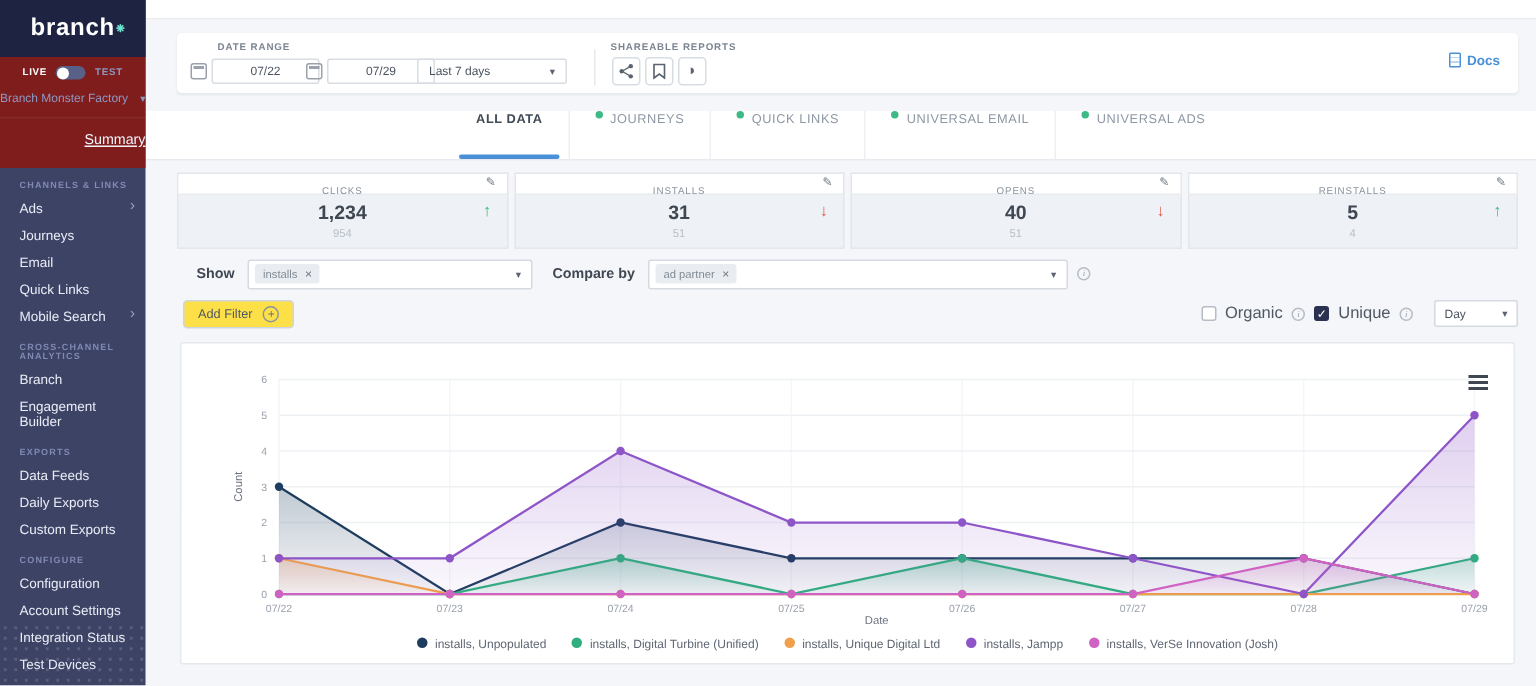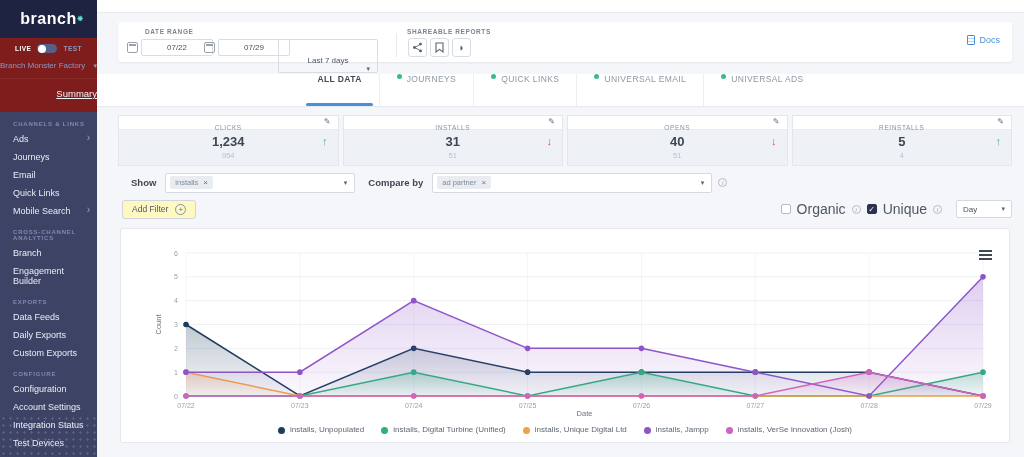--- a/index.html
+++ b/index.html
@@ -31,28 +31,28 @@
 
   
   .toolbar { position:absolute; left:118px; top:22px; width:894px; height:40px; background:#fff;
     border-radius:3px; box-shadow:0 1px 2px rgba(40,50,70,.08); }
   .dr-label { position:absolute; left:27px; top:6px; font-size:6.5px; letter-spacing:.6px; color:#7b8592; font-weight:bold; }
   .cal-icon { position:absolute; top:20px; width:11px; height:11px; border:1px solid #9aa1ab; border-radius:2px; }
   .cal-icon::before { content:""; position:absolute; left:1px; right:1px; top:1px; height:2px; background:#9aa1ab; }
   .date-input { position:absolute; top:17px; height:17px; border:1px solid #d8dde3; border-radius:2px; background:#fff;
     font-size:8px; color:#4a5360; display:flex; align-items:center; justify-content:center; }
   .preset-select { position:absolute; left:160px; top:17px; width:100px; height:17px; border:1px solid #d8dde3;
-    border-radius:2px; font-size:8px; color:#4a5360; display:flex; align-items:center; padding:16px 7px;flex-direction:column; }
+    border-radius:2px; font-size:8px; color:#4a5360; display:flex; align-items:center; padding:0 7px; }
   .caret { margin-left:auto; font-size:7px; color:#5b6470; }
   .vdiv { position:absolute; left:278px; top:11px; width:1px; height:24px; background:#e6e9ed; }
   .sr-label { position:absolute; left:289px; top:6px; font-size:6.5px; letter-spacing:.6px; color:#7b8592; font-weight:bold; }
   .icon-btn { position:absolute; top:16px; width:19px; height:19px; border:1px solid #d8dde3; border-radius:3px;
     display:flex; align-items:center; justify-content:center; color:#5b6470; font-size:10px; background:#fff; cursor:pointer; }
   .docs-link { position:absolute; right:12px; top:13px; display:flex; align-items:center; gap:4px;
-    color:#4a90d9; font-size:9px; font-weight:normal; cursor:pointer; }
+    color:#4a90d9; font-size:9px; font-weight:bold; cursor:pointer; }
   .docs-glyph { width:8px; height:10px; border:1px solid #4a90d9; border-radius:1px;
     background:repeating-linear-gradient(180deg, transparent 0 2px, #bcd7f0 2px 3px); }
 
   
   .tabs-strip { position:absolute; left:97px; right:0; top:74px; height:33px; background:#fff;
     border-bottom:1px solid #e6e9ed; display:flex; justify-content:center; }
   .tab { display:flex; align-items:flex-start; gap:5px; padding:0 17px; font-size:8.5px; letter-spacing:.4px;
     color:#8d98a5; border-left:1px solid #edeff2; cursor:pointer; position:relative; }
   .tab:first-child { border-left:none; }
   .tab .dot { width:5px; height:5px; border-radius:50%; background:#3dba85; }
@@ -81,38 +81,38 @@
   .chip { background:#e9edf2; border-radius:2px; font-size:7.5px; color:#818a95; padding:2px 5px;
     display:flex; align-items:center; gap:5px; }
   .chip .x { color:#6b7280; font-size:8px; cursor:pointer; }
   .info-circle { width:9px; height:9px; border:1px solid #b6bcc6; border-radius:50%; color:#9aa1ab;
     font-size:6px; line-height:8px; text-align:center; font-style:italic; font-family:"Liberation Serif",serif; margin-left:6px; }
 
   
   .addfilter-row { position:absolute; left:118px; top:198px; width:894px; height:22px;
     display:flex; align-items:center; justify-content:space-between; }
   .add-filter-btn { display:flex; align-items:center; gap:7px; border:1px solid #cfd5db; border-radius:3px;
-    background:#fef9c3; padding:3px 9px; font-size:8.5px; color:#4f5865; cursor:pointer; margin-left:4px; }
+    background:#fde047; padding:3px 9px; font-size:8.5px; color:#4f5865; cursor:pointer; margin-left:4px; }
   .plus-circle { width:11px; height:11px; border:1px solid #8a939e; border-radius:50%;
     font-size:8px; line-height:9px; text-align:center; color:#6b7280; }
   .right-controls { display:flex; align-items:center; gap:6px; }
   .checkbox { width:10px; height:10px; border:1px solid #b6bcc6; border-radius:2px; background:#fff; cursor:pointer;
     font-size:8px; line-height:9px; text-align:center; color:#fff; }
   .checkbox.checked { background:#2b3150; border-color:#2b3150; }
-  .cb-label { font-size:14px; color:#4f5865;text-align:right; }
+  .cb-label { font-size:11px; color:#4f5865;text-align:right; }
   .gran-select { width:56px; height:18px; border:1px solid #d5dae0; border-radius:2px; background:#fff;
     display:flex; align-items:center; padding:0 6px; font-size:8px; color:#4a5360; cursor:pointer; margin-left:8px; }
 
   
   .chart-card { position:absolute; left:120px; top:228px; width:890px; height:215px; background:#fff;
     border:1px solid #e5e8ec; border-radius:2px; }
   .hamburger { position:absolute; right:17px; top:21px; width:13px; cursor:pointer; }
   .hamburger div { height:2px; background:#3f4752; margin-bottom:2px; }
   .legend { position:absolute; left:0; right:0; bottom:8px; display:flex; justify-content:center; gap:17px; }
-  .legend-item { display:flex; align-items:flex-end; gap:5px; font-size:8px; color:#5f6773; cursor:pointer; }
+  .legend-item { display:flex; align-items:flex-start; gap:5px; font-size:8px; color:#5f6773; cursor:pointer; }
   .legend-dot { width:7px; height:7px; border-radius:50%; }
 </style>
 </head>
 <body>
 
 <div class="sidebar">
   <div class="sidebar-top">
     <div class="logo-band">
       <span class="logo-text">branch</span>
       <span class="logo-text" style="width:0">

